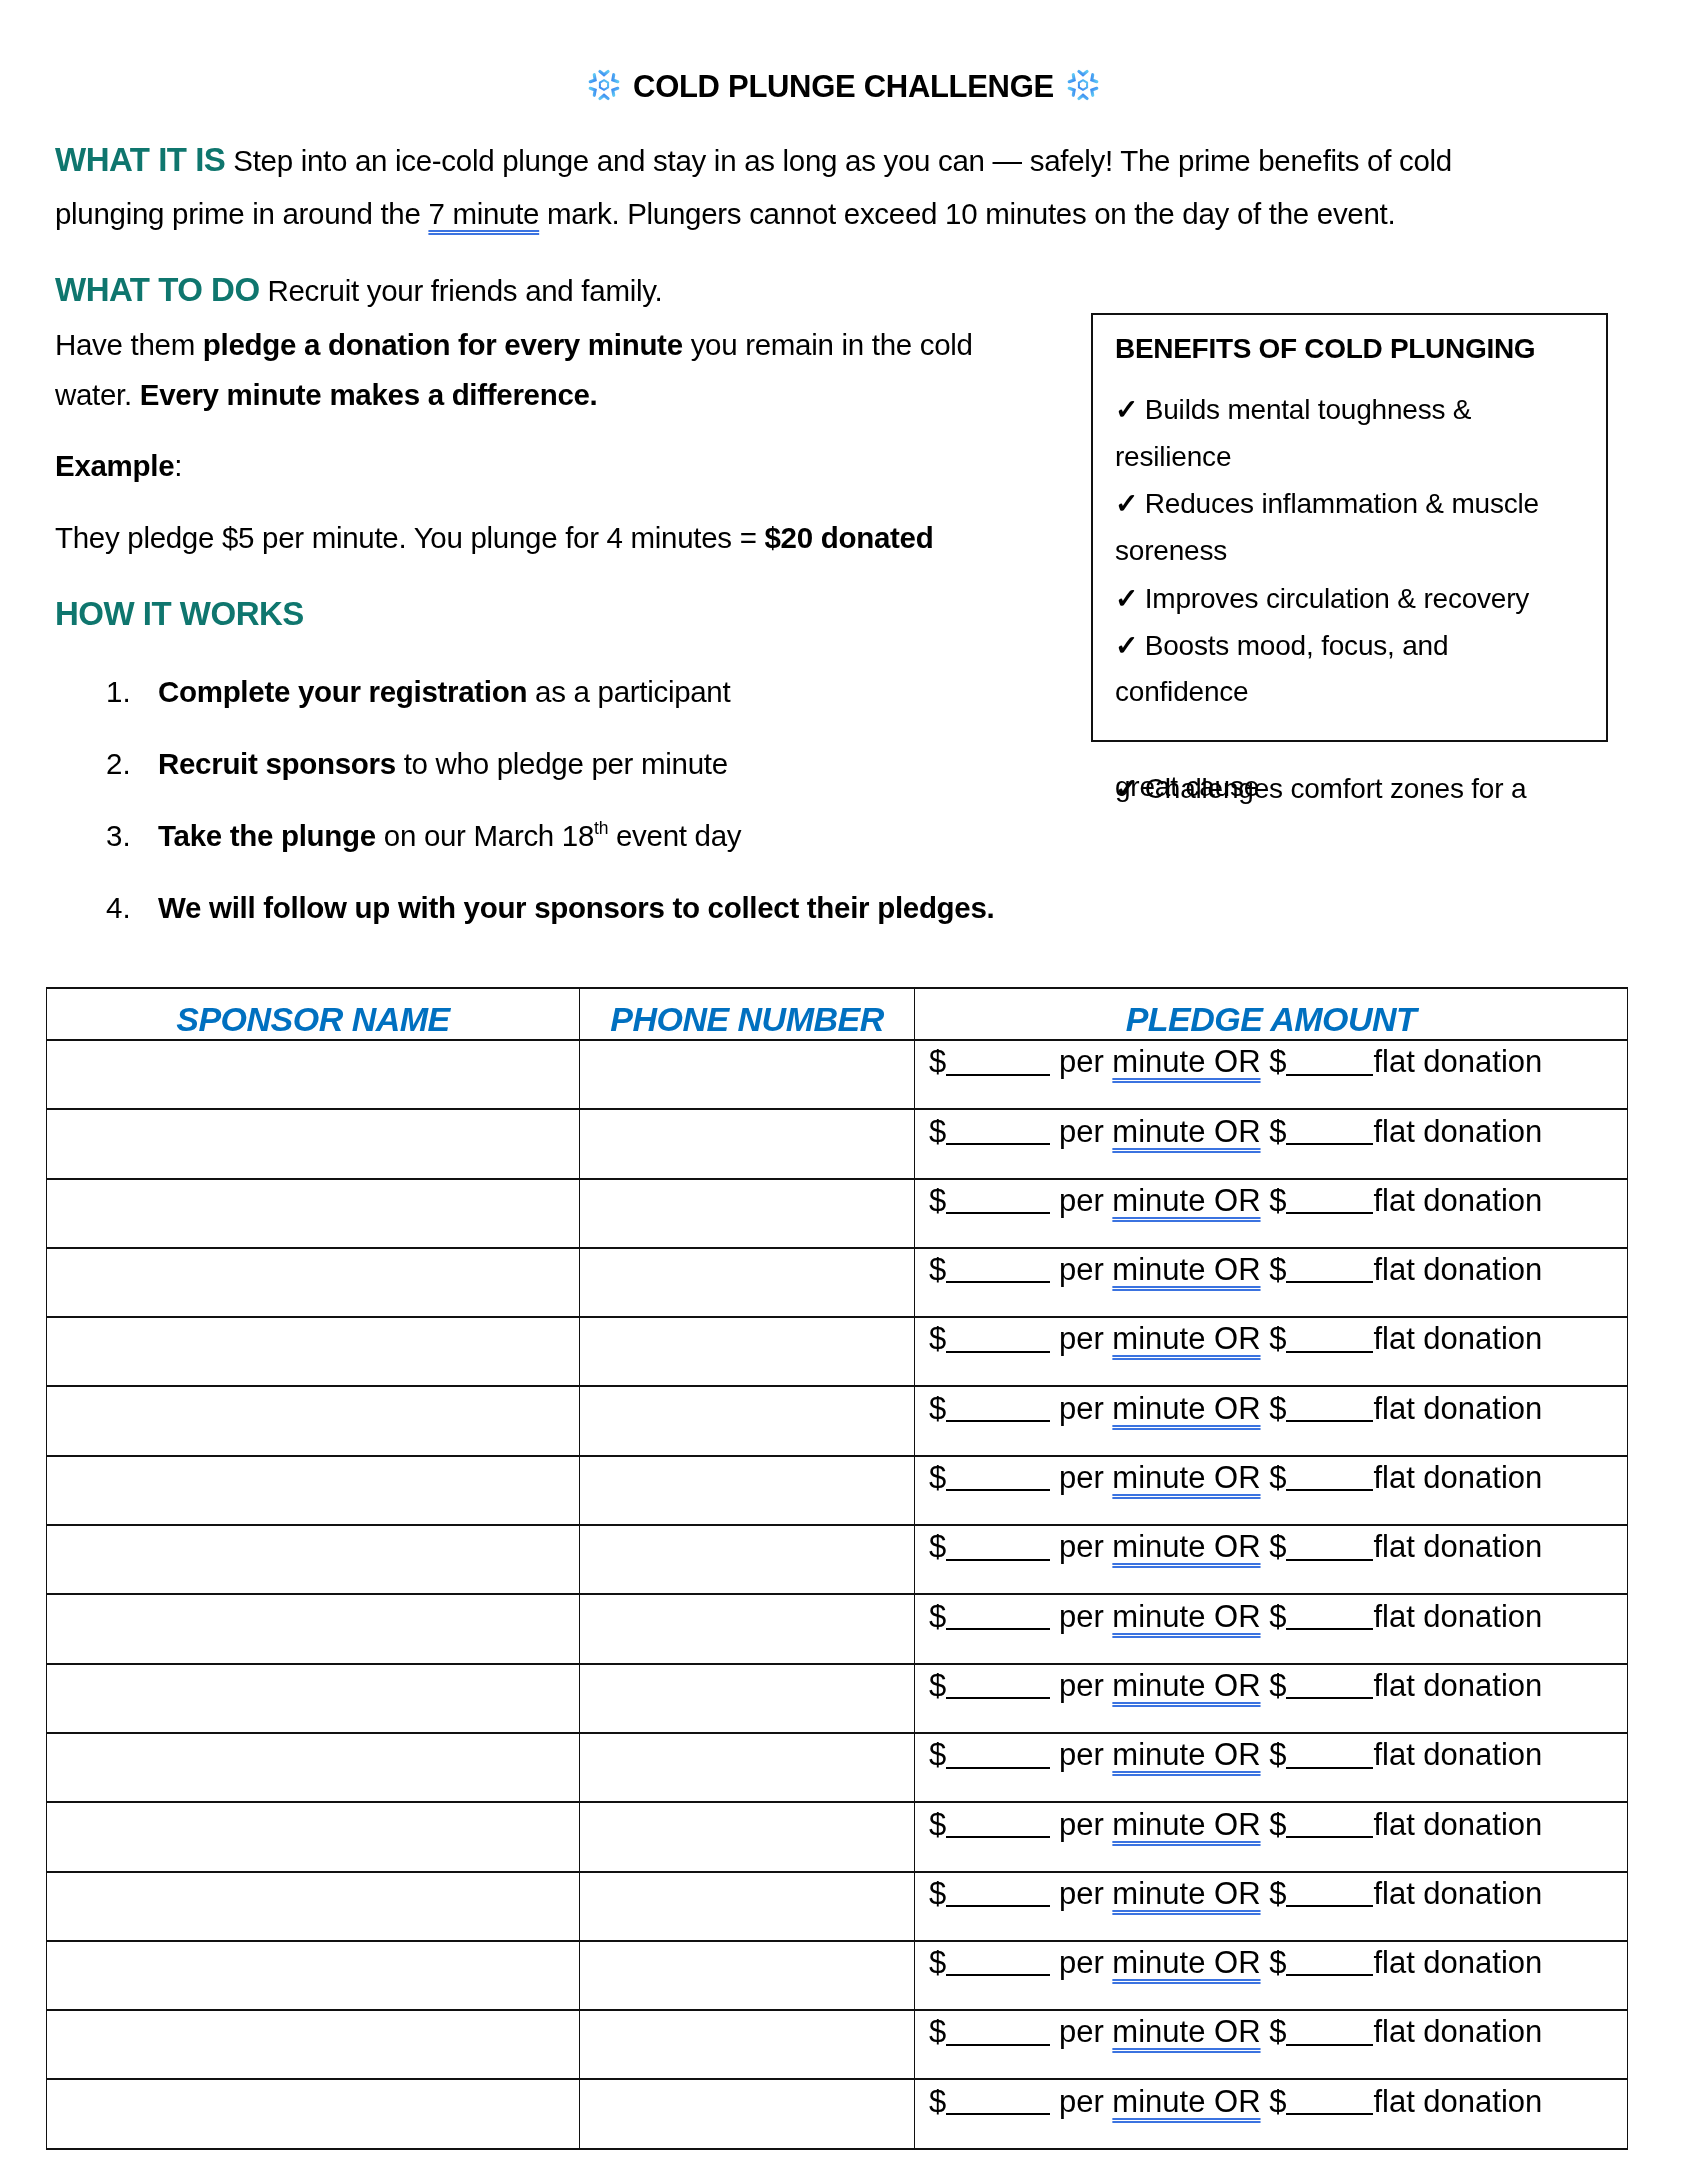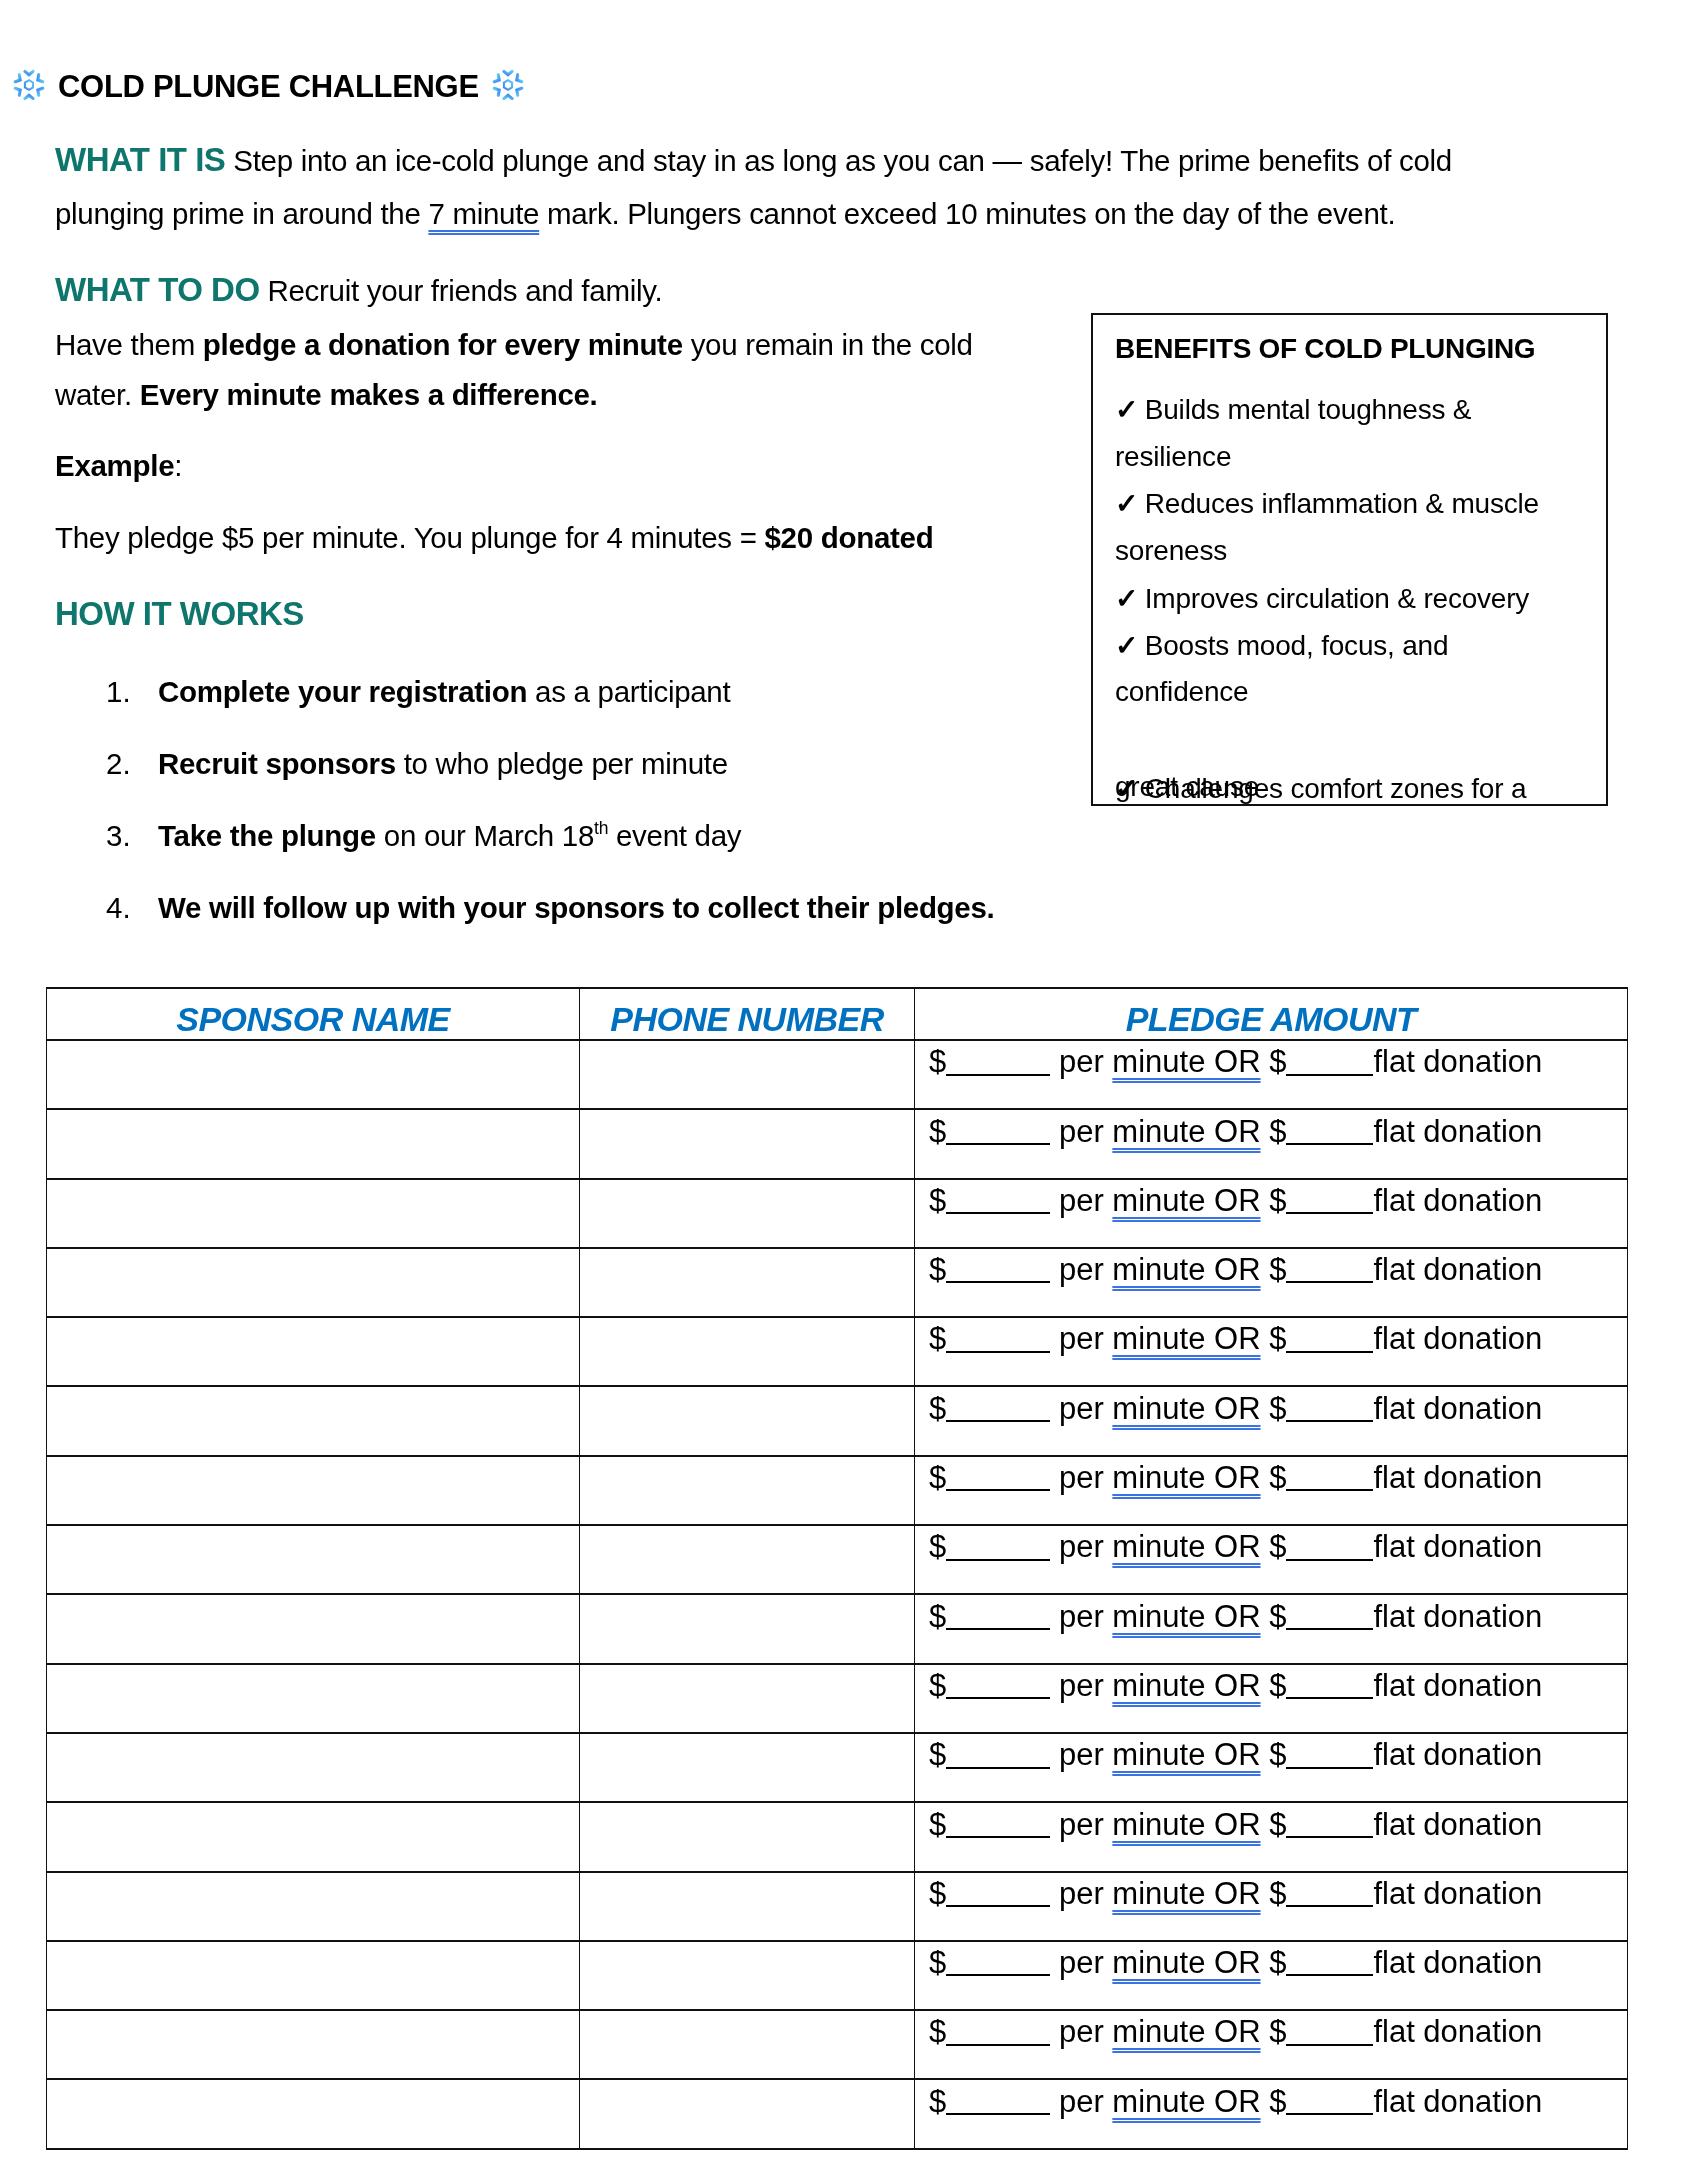--- a/index.html
+++ b/index.html
@@ -12,26 +12,26 @@
   .blue { color: #0f766e; font-weight: bold; }
   .heading-inline { font-size: 33px; letter-spacing: -0.5px; }
   b { font-weight: bold; }
   .u-dbl {
     text-decoration: underline double #3b73e0;
     text-decoration-thickness: 1.6px;
     text-underline-offset: 5.5px;
   }
 
   
-  #title { left: 0; width: 1687px; top: 68px; font-size: 31px; font-weight: bold; letter-spacing: -0.3px; }
+  #title { left: 0; width: 1687px; top: 68px; text-align: center; font-size: 31px; font-weight: bold; letter-spacing: -0.3px; }
   .snow { display: inline-block; width: 34px; height: 34px; vertical-align: -5.5px; margin: 0 12px; }
 
   
   #benefits {
-    position: absolute; left: 1091px; top: 313px; width: 517px; height: 493px;
+    position: absolute; left: 1091px; top: 313px; width: 517px; height: 429px;
     border: 2.2px solid #111; box-sizing: border-box;
   }
   #benefits .bh { position: absolute; left: 22px; top: 17.5px; font-size: 28px; font-weight: bold; letter-spacing: -0.3px; }
   #benefits .bl { position: absolute; left: 22px; font-size: 28px; white-space: nowrap; letter-spacing: -0.2px; }
   #benefits .check { font-weight: bold; margin-right: 6.5px; }
 
   
   .li-num { position: absolute; left: 106px; font-size: 29.5px; }
   .li-text { position: absolute; left: 158px; font-size: 29.5px; letter-spacing: -0.3px; }
   sup { font-size: 17.5px; vertical-align: 12px; line-height: 0; margin-top: 12px; }

